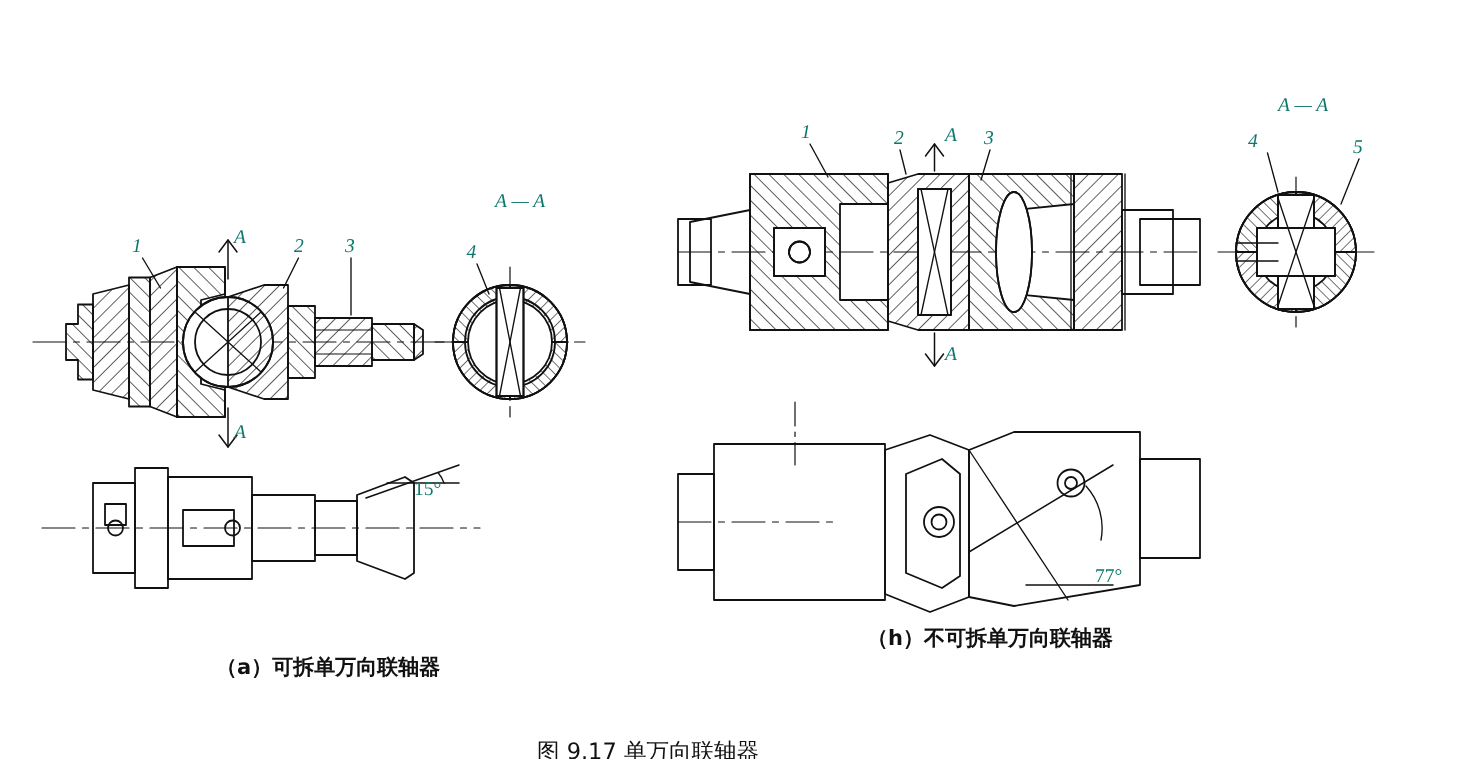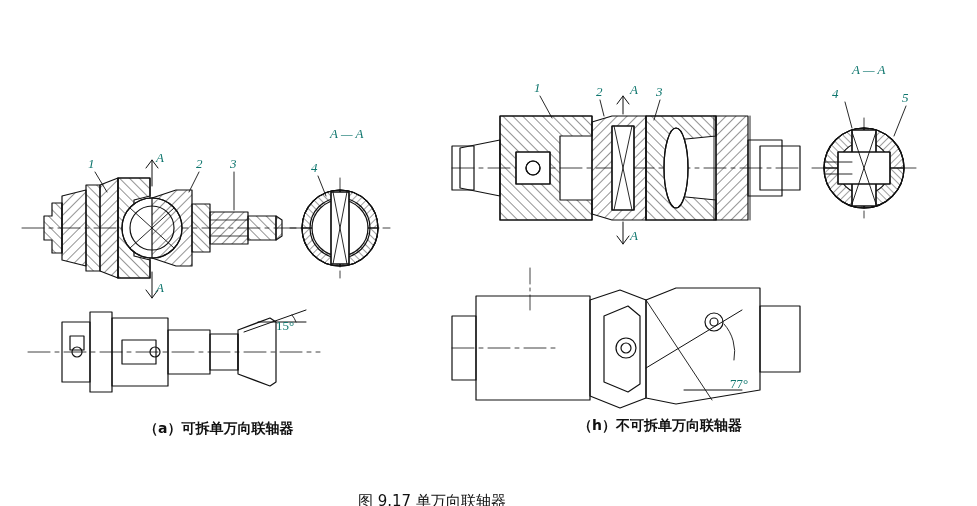--- a/index.html
+++ b/index.html
@@ -221,15 +221,15 @@
 <div class="lbl num" style="left:534px;top:80px;">1</div>
 <div class="lbl num" style="left:596px;top:84px;">2</div>
 <div class="lbl num" style="left:656px;top:84px;">3</div>
 <div class="lbl sect" style="left:630px;top:82px;">A</div>
 <div class="lbl sect" style="left:630px;top:228px;">A</div>
 <div class="lbl sect" style="left:852px;top:62px;">A — A</div>
 <div class="lbl num" style="left:832px;top:86px;">4</div>
 <div class="lbl num" style="left:902px;top:90px;">5</div>
 <div class="lbl ang" style="left:730px;top:376px;">77°</div>
 
-<div class="lbl caption" style="left:144px;top:420px;">（a）可拆单万向联轴器</div>
+<div class="lbl caption" style="left:144px;top:436px;">（a）可拆单万向联轴器</div>
 <div class="lbl caption" style="left:578px;top:417px;">（h）不可拆单万向联轴器</div>
 <div class="lbl figcap" style="left:358px;top:476px;margin-top:16px;">图 9.17  单万向联轴器</div>
 
 </body></html>

